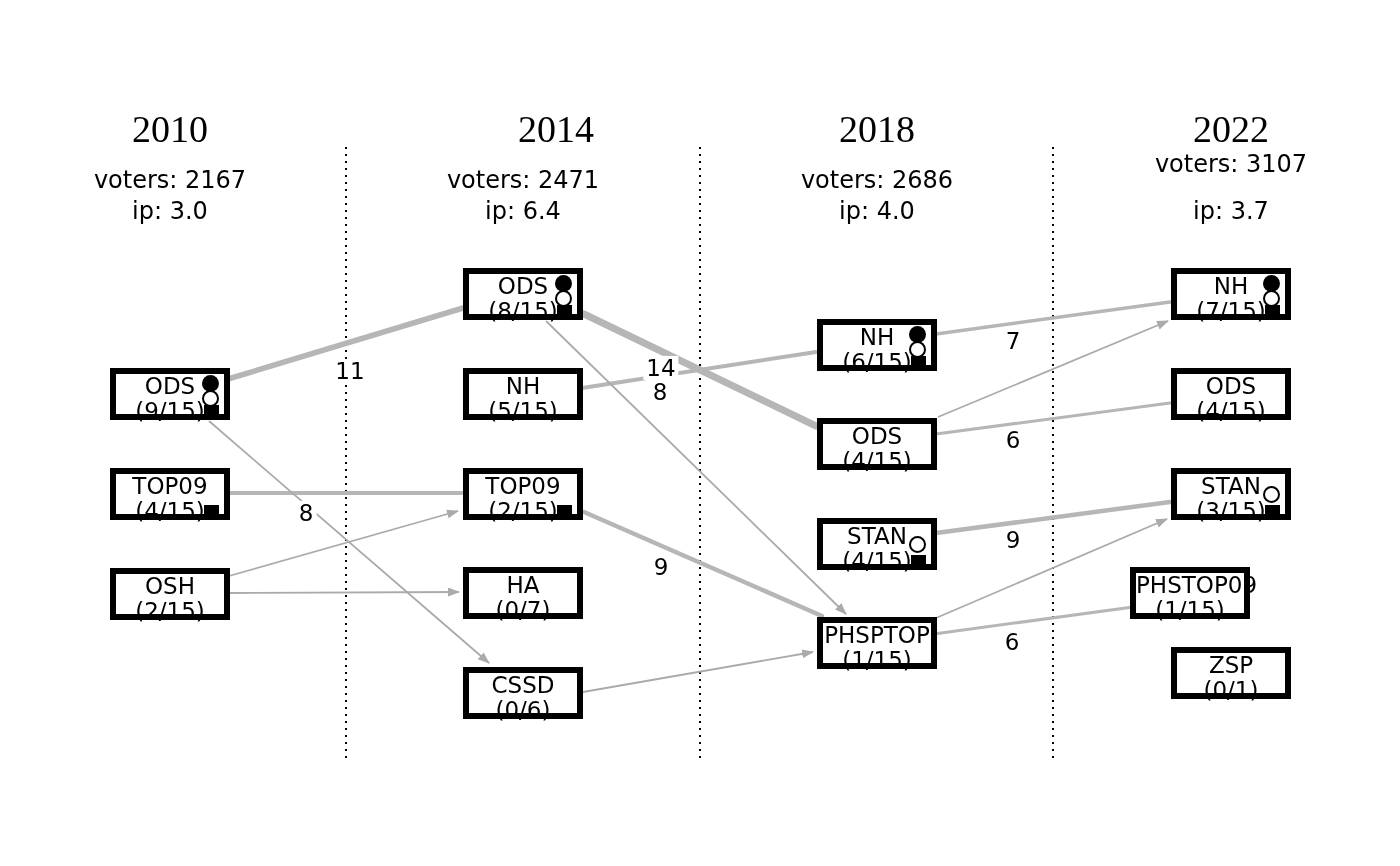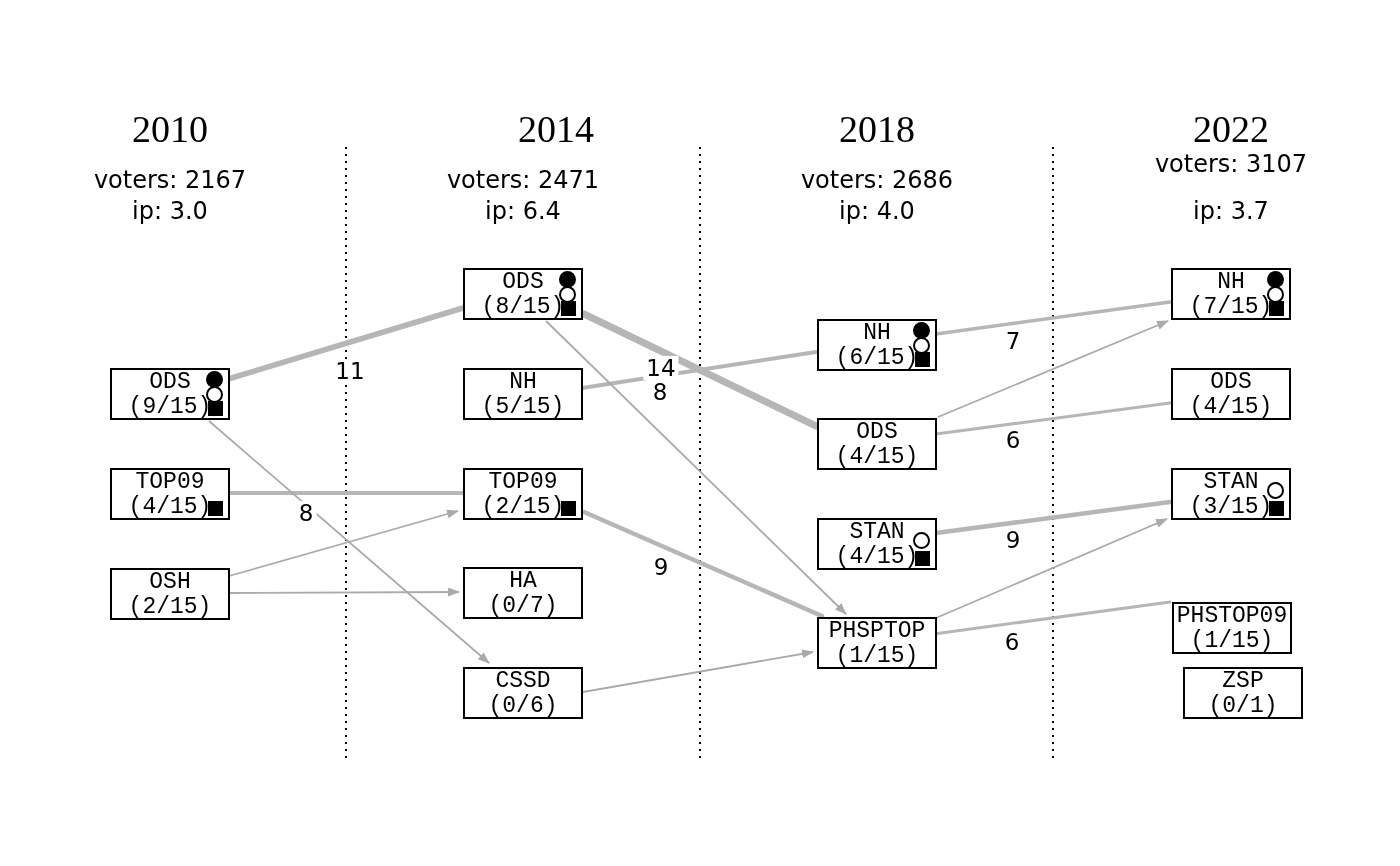--- a/index.html
+++ b/index.html
@@ -11,22 +11,22 @@
   .year-label{
     position:absolute;transform:translateX(-50%);
     font-size:38px;line-height:1;z-index:3;white-space:nowrap;font-family:Liberation Serif, serif;
   }
   .sub-label{
     position:absolute;transform:translateX(-50%);
     font-size:24px;line-height:1;z-index:3;white-space:nowrap;
   }
   .node-box{
     position:absolute;box-sizing:border-box;width:120px;height:52px;
-    border:2px solid #000000;background:#fff;text-align:center;
-    font-size:23px;line-height:25px;white-space:nowrap;z-index:3;font-family:Liberation Mono, monospace;
+    border:6px solid #000000;background:#fff;text-align:center;
+    font-size:23px;line-height:25px;white-space:nowrap;z-index:3;
   }
   .node-box .party-name,.node-box .party-seats{display:block;}
   .marker{position:absolute;right:5px;z-index:4;}
   .m-filled-circle{width:17px;height:17px;border-radius:50%;background:#000;}
   .m-open-circle{width:13px;height:13px;border-radius:50%;border:2.5px solid #000;background:#fff;box-sizing:content-box;}
   .m-filled-square{width:15px;height:15px;background:#000;}
   .edge-label{
     position:absolute;transform:translate(-50%,-50%);
     font-size:23px;line-height:1.05;background:#ffffff;padding:0 3px;
     z-index:2;white-space:nowrap;
@@ -149,25 +149,25 @@
       <div class="node-box" style="left: 1171px; top: 368px;">
         <span class="party-name">ODS</span>
         <span class="party-seats">(4/15)</span>
       </div>
       <div class="node-box" style="left: 1171px; top: 468px;">
         <span class="party-name">STAN</span>
         <span class="party-seats">(3/15)</span>
         <span class="marker m-open-circle" style="top: 12px;"></span>
         <span class="marker m-filled-square" style="top: 31px;"></span>
       </div>
-      <div class="node-box" style="left: 1172px; top: 567px; margin-top: 35px;">
+      <div class="node-box" style="left: 1130px; top: 567px;">
         <span class="party-name">PHSTOP09</span>
         <span class="party-seats">(1/15)</span>
       </div>
-      <div class="node-box" style="left: 1171px; top: 667px; margin-left: 12px;">
+      <div class="node-box" style="left: 1171px; top: 647px;">
         <span class="party-name">ZSP</span>
         <span class="party-seats">(0/1)</span>
       </div>
     </div>
 <div class="year-label" style="left: 170px; top: 110px;">2010</div>
     <div class="sub-label" style="left: 170px; top: 168px;">voters: 2167</div>
     <div class="sub-label" style="left: 170px; top: 199px;">ip: 3.0</div>
     <div class="year-label" style="left: 523px; top: 110px; margin-left: 33px;">2014</div>
     <div class="sub-label" style="left: 523px; top: 168px;">voters: 2471</div>
     <div class="sub-label" style="left: 523px; top: 199px;">ip: 6.4</div>

